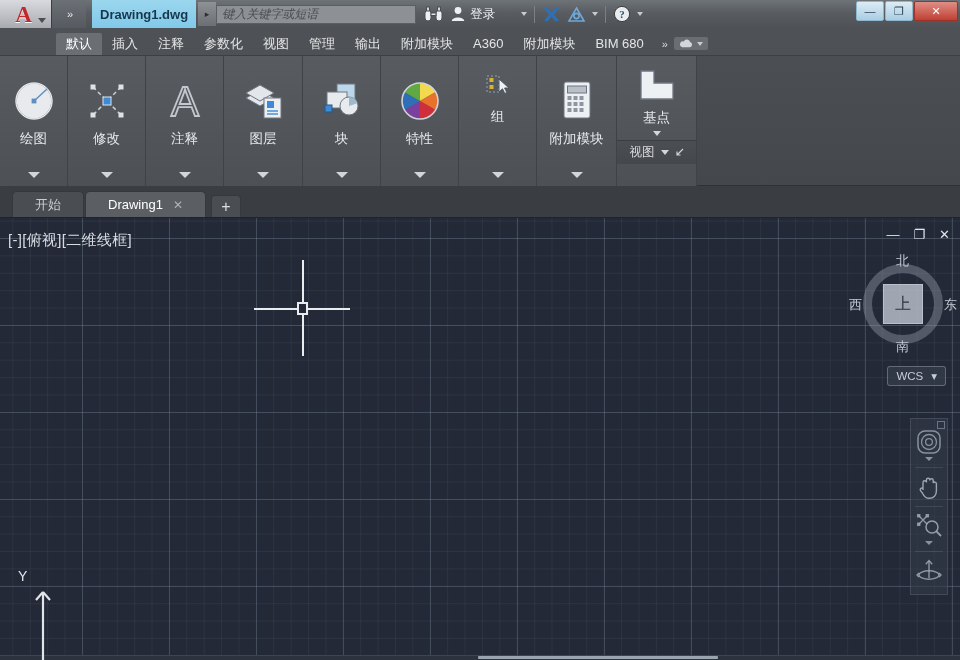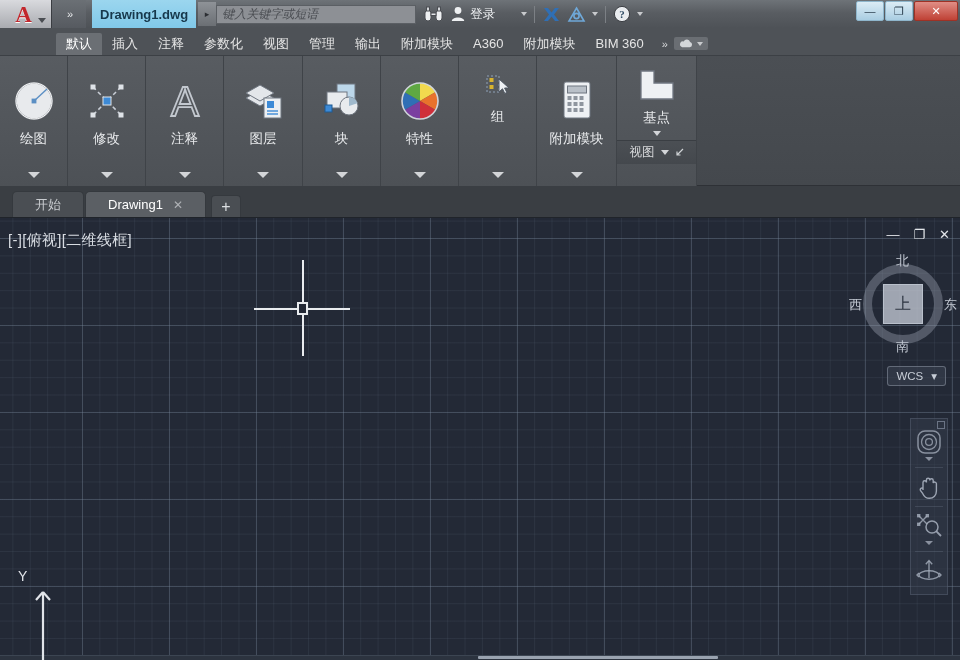--- a/index.html
+++ b/index.html
@@ -339,21 +339,21 @@
   <div class="rtab active">默认</div>
   <div class="rtab">插入</div>
   <div class="rtab">注释</div>
   <div class="rtab">参数化</div>
   <div class="rtab">视图</div>
   <div class="rtab">管理</div>
   <div class="rtab">输出</div>
   <div class="rtab">附加模块</div>
   <div class="rtab">A360</div>
   <div class="rtab">附加模块</div>
-  <div class="rtab">BIM 360</div>
+  <div class="rtab">BIM 680</div>
   <div id="tab-extra">
     <span class="chev">»</span>
     <span class="cloud-btn">
       <svg width="14" height="9" viewBox="0 0 14 9">
         <path d="M3.2 8.2 h7.6 a2.6 2.6 0 0 0 .3 -5.1 a3.4 3.4 0 0 0 -6.4 -.6 a2.8 2.8 0 0 0 -1.5 5.7 Z" fill="#d4d7da"></path>
       </svg>
       <span class="mini-caret"></span>
     </span>
   </div>
 </div>

